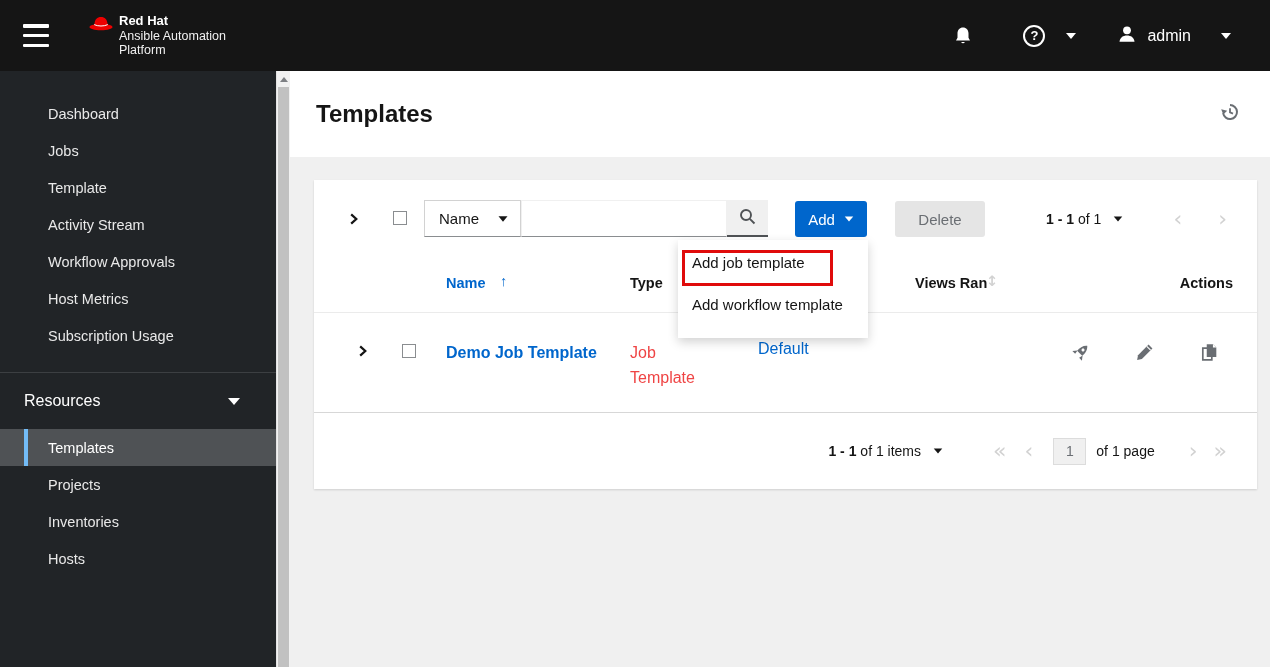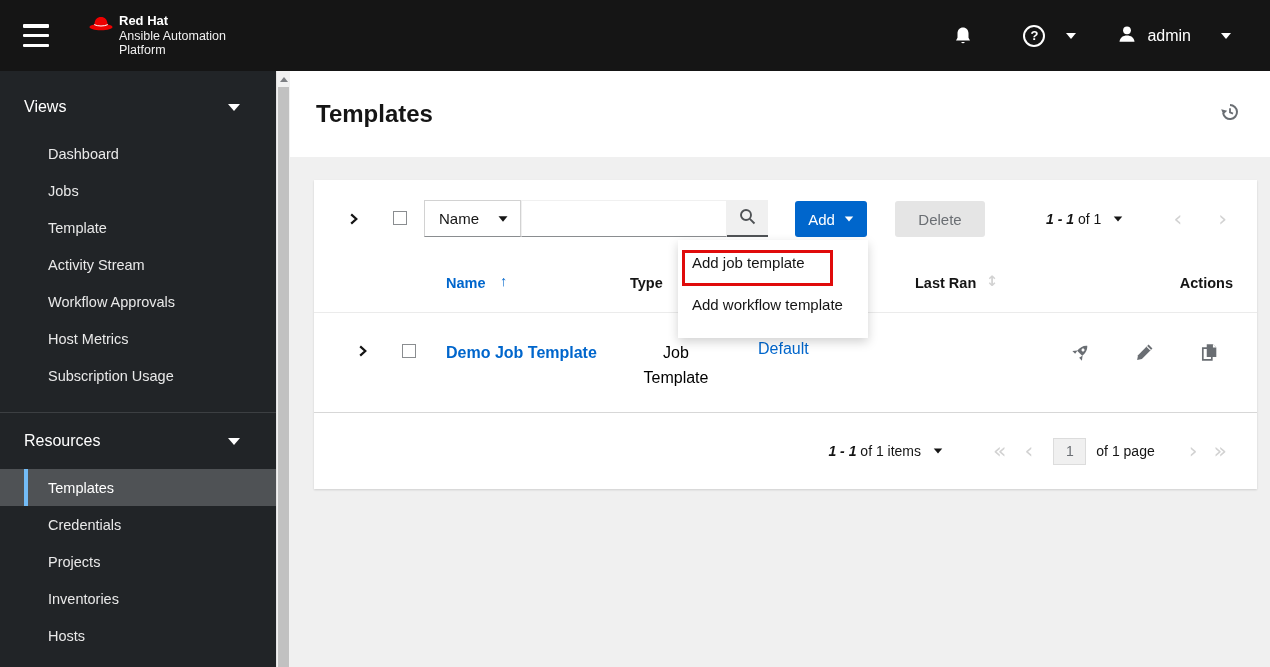--- a/index.html
+++ b/index.html
@@ -83,21 +83,21 @@
   .th-lastran{left:601px;}
   .sort-updown{left:672px;top:20px;color:#d2d2d2;font-family:"DejaVu Sans",sans-serif;cursor:pointer;}
   .th-actions{right:24px;}
 
   
   .trow{position:absolute;left:0;right:0;top:133px;height:100px;border-bottom:1px solid #d7d7d7;font-size:16px;}
   .row-abs{position:absolute;}
   .row-chevron{left:42px;top:31px;color:#151515;cursor:pointer;}
   .row-checkbox{left:88px;top:31px;}
   .cell-name{left:132px;top:27px;width:152px;font-weight:bold;color:var(--accent);line-height:25px;word-break:break-all;text-decoration:none;cursor:pointer;}
-  .cell-type{left:316px;top:27px;width:92px;line-height:25px;color:#000000;text-align:center;}
+  .cell-type{left:316px;top:27px;width:92px;line-height:25px;color:#ef4444;}
   .cell-org{left:444px;top:27px;color:var(--accent);text-decoration:none;cursor:pointer;}
   .action-icon{top:30px;cursor:pointer;}
   .icon-rocket{left:757px;}
   .icon-pencil{left:822px;}
   .icon-copy{left:886px;}
 
   
   .pag-row{position:absolute;left:0;right:0;top:233px;height:76px;display:flex;align-items:center;justify-content:flex-end;padding-right:30px;font-size:14px;}
   .pag-row .pag-caret{margin-left:12px;}
   .pag-row .sp-a{margin-left:50px;}
@@ -107,21 +107,21 @@
   .pag-row .sp-c{margin-left:34px;}
   .pag-row .sp-d{margin-left:16px;}
 
   
   #add-menu{position:absolute;left:678px;top:240px;width:190px;height:98px;background:#fff;box-shadow:0 4px 10px rgba(0,0,0,.18);z-index:20;}
   .menu-item{position:absolute;left:14px;font-size:15px;color:#151515;cursor:pointer;white-space:nowrap;}
   .mi-1{top:14px;}
   .mi-2{top:56px;}
   .annotation-box{position:absolute;left:4px;top:10px;width:151px;height:36px;border:3px solid var(--annotation);pointer-events:none;z-index:21;}
 
-  .bold{font-weight:bold;font-style:italic;}
+  .bold{font-weight:bold;}
 </style>
 </head>
 <body>
 
 <div id="screen">
 
   <div id="navbar">
     <div class="hamburger">
         <div></div>
         <div></div>
@@ -158,24 +158,20 @@
             <path d="M2.5 17.8 C3 13.6 6 11.6 10 11.6 C14 11.6 17 13.6 17.5 17.8 Z" fill="#fff"></path>
           </svg>
         </span>
         <span class="user-name">admin</span>
         <span class="caret"></span>
       </div>
     </div>
   </div>
 
   <div id="sidebar">
-    <div class="nav-group-header">
-      <span>Views</span>
-      <span class="chev-down"></span>
-    </div>
     <div class="nav-list">
       <div class="nav-item">
           <span>Dashboard</span>
         </div>
       <div class="nav-item">
           <span>Jobs</span>
         </div>
       <div class="nav-item">
           <span>Template</span>
         </div>
@@ -193,23 +189,20 @@
         </div>
     </div>
     <div class="nav-divider"></div>
     <div class="nav-group-header">
       <span>Resources</span>
       <span class="chev-down"></span>
     </div>
     <div class="nav-list">
       <div class="nav-item selected">
           <span>Templates</span>
-        </div>
-      <div class="nav-item">
-          <span>Credentials</span>
         </div>
       <div class="nav-item">
           <span>Projects</span>
         </div>
       <div class="nav-item">
           <span>Inventories</span>
         </div>
       <div class="nav-item">
           <span>Hosts</span>
         </div>
@@ -270,21 +263,21 @@
         <span>of 1</span>
         <span class="caret pag-caret"></span>
         <span class="pag-arrow a1">‹</span>
         <span class="pag-arrow a2">›</span>
       </div>
 
       <div class="thead">
         <span class="th th-name">Name</span>
         <span class="th sort-up">↑</span>
         <span class="th th-type">Type</span>
-        <span class="th th-lastran">Last Ran</span>
+        <span class="th th-lastran">Views Ran</span>
         <span class="th sort-updown">↕</span>
         <span class="th th-actions">Actions</span>
       </div>
 
       <div class="trow">
         <span class="row-abs row-chevron">
           <svg width="13" height="14" viewBox="0 0 14 14">
               <path d="M4.5 2 L10 7 L4.5 12" fill="none" stroke="currentColor" stroke-width="2.4"></path>
             </svg>
         </span>

